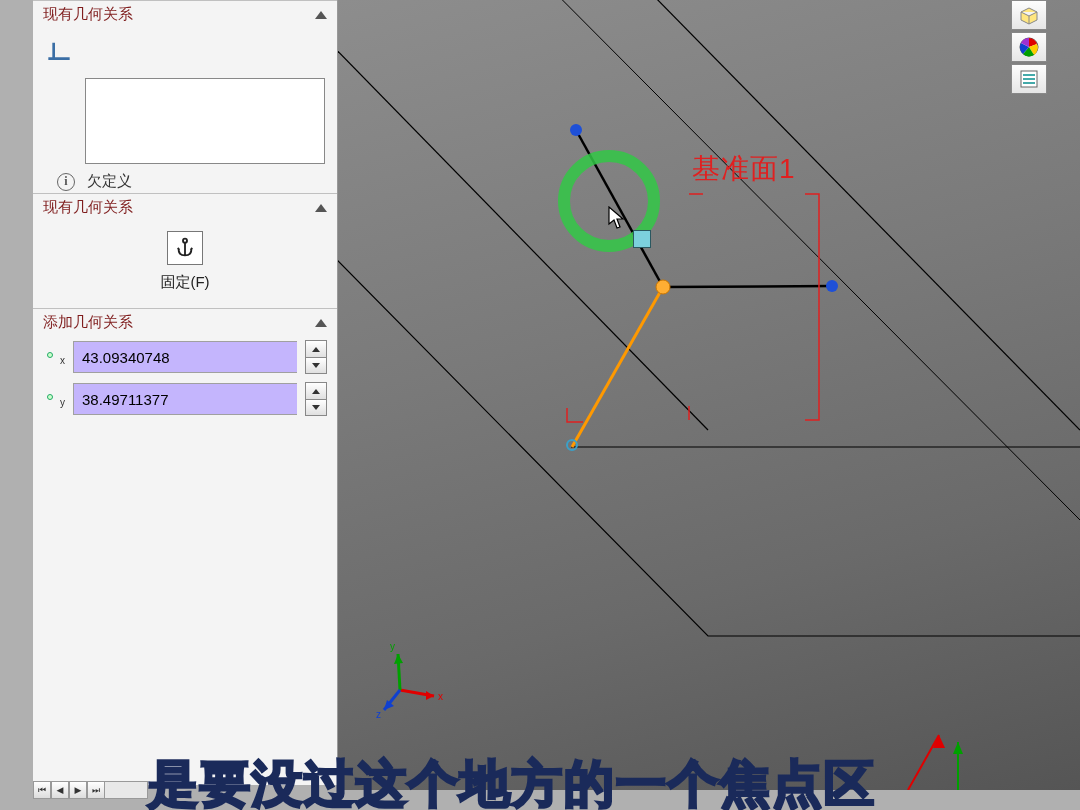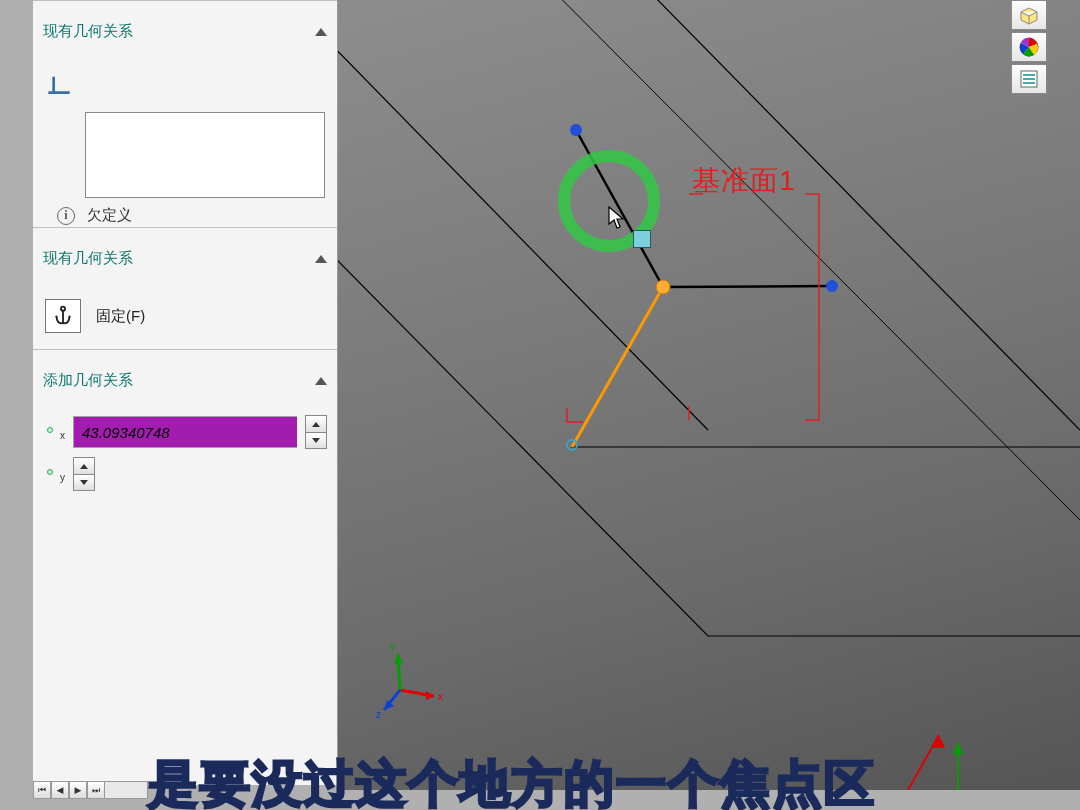--- a/index.html
+++ b/index.html
@@ -6,21 +6,21 @@
 body { width: 1080px; height: 810px; overflow: hidden; background: #b0b0b0; position: relative; }
 
 .panel {
   position: absolute; left: 33px; top: 0; width: 305px; height: 785px;
   background: #f4f4f4; border-right: 1px solid #999;
 }
 
 .section { border-top: 1px solid #c0c0c0; }
 .section-header {
   display: flex; align-items: center; justify-content: space-between;
-  padding: 21px 10px; font-size: 15px; color: #0f766e;
+  padding: 4px 10px; font-size: 15px; color: #7f1d1d;
 }
 .collapse-caret {
   width: 0; height: 0; border-left: 6px solid transparent; border-right: 6px solid transparent;
   border-bottom: 8px solid #555; cursor: pointer;
 }
 .section-body { padding: 6px 10px 12px 10px; }
 
 .icon-perp {
   width: 32px; height: 28px; display: inline-flex; align-items: center; justify-content: center;
   color: #3a6ea5;
@@ -29,38 +29,38 @@
   width: 240px; height: 86px; border: 1px solid #888; background: #fff; margin-left: 52px; margin-top: -2px;
 }
 
 .info-row { display: flex; align-items: center; gap: 12px; padding: 8px 0 2px 24px; font-size: 15px; color: #333; }
 .info-icon {
   width: 18px; height: 18px; border: 1.5px solid #666; border-radius: 50%;
   display: inline-flex; align-items: center; justify-content: center;
   font-size: 12px; font-weight: bold; color: #555; font-family: Georgia, serif;
 }
 
-.fixed-row { display: flex; align-items: center; gap: 15px; padding: 4px 2px; }
+.fixed-row { display: flex; align-items: center; gap: 8px; padding: 4px 2px; flex-direction: column; }
 .fixed-btn {
   width: 36px; height: 34px; border: 1px solid #777; background: #fff;
   display: flex; align-items: center; justify-content: center; cursor: pointer;
 }
 .fixed-btn svg { width: 22px; height: 22px; }
 .fixed-label { font-size: 15px; color: #222; }
 
 .param-row { display: flex; align-items: center; gap: 8px; padding: 4px 10px; }
 .param-label { width: 22px; font-size: 11px; color: #333; position: relative; text-align: right; }
 .param-label::before {
   content: ""; position: absolute; left: 4px; top: 1px; width: 4px; height: 4px;
   border: 1px solid #2a6; border-radius: 50%; background: #cfc;
 }
 .param-sub { font-size: 10px; position: relative; top: 3px; }
 .param-input {
   flex: 1; height: 32px; border: 1px solid #a0a0a0; border-right: none;
-  padding: 0 8px; font-size: 15px; background: #a21caf; font-style: italic;
+  padding: 0 8px; font-size: 15px; background: #c4b5fd;
 }
 .spin { width: 22px; display: flex; flex-direction: column; }
 .spin-btn {
   height: 17px; border: 1px solid #888; background: linear-gradient(#fff,#e0e0e0);
   display: flex; align-items: center; justify-content: center; cursor: pointer;
 }
 .spin-btn:first-child { border-bottom: none; }
 .tri-up { width: 0; height: 0; border-left: 4px solid transparent; border-right: 4px solid transparent; border-bottom: 5px solid #333; }
 .tri-down { width: 0; height: 0; border-left: 4px solid transparent; border-right: 4px solid transparent; border-top: 5px solid #333; }
 
@@ -70,21 +70,21 @@
 }
 
 .viewport {
   position: absolute; left: 338px; top: 0; right: 0; bottom: 20px;
   background: linear-gradient(165deg, #8d8d8d 0%, #7a7a7a 40%, #6a6a6a 70%, #555 100%);
   overflow: hidden;
 }
 .viewport svg { position: absolute; left: 0; top: 0; }
 
 .datum-label {
-  position: absolute; left: 692px; top: 162px; color: #e02020;
+  position: absolute; left: 692px; top: 150px; color: #e02020;
   font-size: 28px; font-weight: 500; letter-spacing: 1px;
 }
 
 .green-circle {
   position: absolute; left: 558px; top: 150px; width: 102px; height: 102px;
   border: 12px solid rgba(50,200,70,0.85); border-radius: 50%;
 }
 
 .cursor { position: absolute; left: 608px; top: 206px; width: 18px; height: 24px; }
 .cursor svg { width: 18px; height: 24px; }
@@ -178,20 +178,21 @@
         <div class="spin-btn">
             <div class="tri-up"></div>
           </div>
         <div class="spin-btn">
             <div class="tri-down"></div>
           </div>
       </div>
     </div>
     <div class="param-row">
       <span class="param-label"><span class="param-sub">y</span></span>
+      <input class="param-input" value="38.49711377" style="">
       <div class="spin">
         <div class="spin-btn">
             <div class="tri-up"></div>
           </div>
         <div class="spin-btn">
             <div class="tri-down"></div>
           </div>
       </div>
     </div>
   </div>

